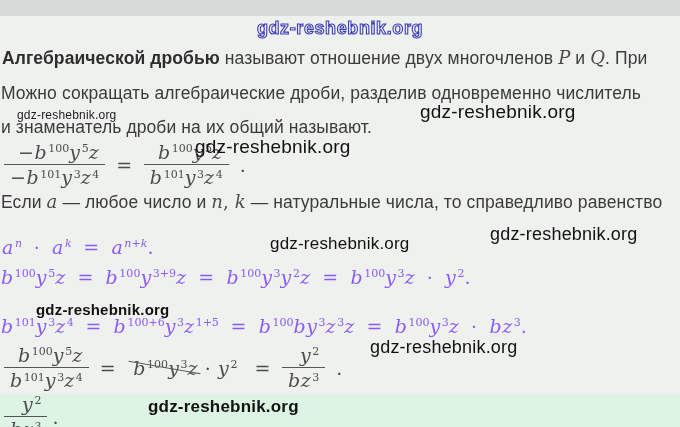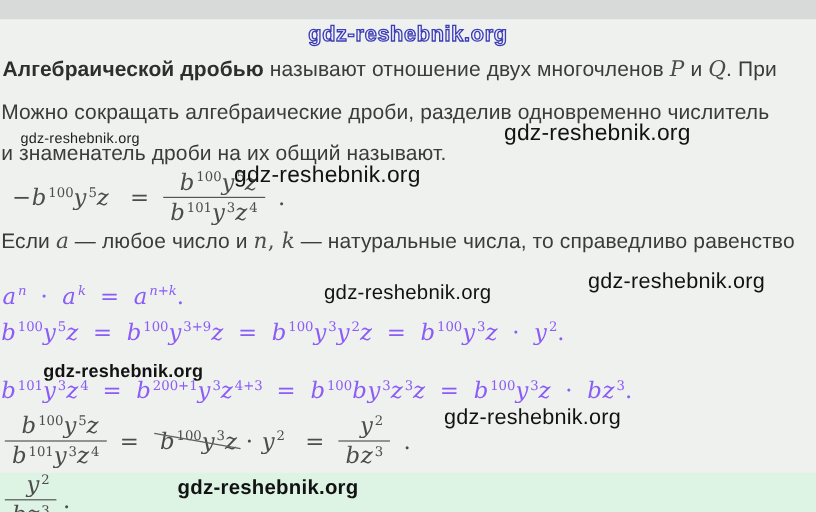--- a/index.html
+++ b/index.html
@@ -65,40 +65,41 @@
   <p class="text p1"><b>Алгебраической дробью</b><span> называют отношение двух многочленов </span><span class="mt"><i>P</i></span><span> и </span><span class="mt"><i>Q</i></span><span>. При</span></p>
 
   <p class="text p2a">Можно сокращать алгебраические дроби, разделив одновременно числитель</p>
   <span class="wm wm-small">gdz-reshebnik.org</span>
   <span class="wm wm-r1">gdz-reshebnik.org</span>
   <p class="text p2b">и знаменатель дроби на их общий называют.</p>
 
   <div class="disp d1">
     <span class="frac">
       <span class="num">−<i>b</i><sup>100</sup><i>y</i><sup>5</sup><i>z</i></span>
+      <span class="den">−<i>b</i><sup>101</sup><i>y</i><sup>3</sup><i>z</i><sup>4</sup></span>
     </span>
     <span>=</span>
     <span class="frac">
       <span class="num"><i>b</i><sup>100</sup><i>y</i><sup>5</sup><i>z</i></span>
       <span class="den"><i>b</i><sup>101</sup><i>y</i><sup>3</sup><i>z</i><sup>4</sup></span>
     </span>
     <span>.</span>
   </div>
   <span class="wm wm-frac">gdz-reshebnik.org</span>
 
   <p class="text p3"><span>Если </span><span class="mt"><i>a</i></span><span> — любое число и </span><span class="mt"><i>n</i>, <i>k</i></span><span> — натуральные числа, то справедливо равенство</span></p>
 
   <span class="wm wm-r2">gdz-reshebnik.org</span>
   <span class="wm wm-c">gdz-reshebnik.org</span>
 
   <p class="mline fa"><i>a</i><sup><i>n</i></sup> · <i>a</i><sup><i>k</i></sup> = <i>a</i><sup><i>n</i>+<i>k</i></sup>.</p>
 
   <p class="mline fla"><i>b</i><sup>100</sup><i>y</i><sup>5</sup><i>z</i> = <i>b</i><sup>100</sup><i>y</i><sup>3+9</sup><i>z</i> = <i>b</i><sup>100</sup><i>y</i><sup>3</sup><i>y</i><sup>2</sup><i>z</i> = <i>b</i><sup>100</sup><i>y</i><sup>3</sup><i>z</i> · <i>y</i><sup>2</sup>.</p>
   <span class="wm wm-l2">gdz-reshebnik.org</span>
-  <p class="mline flb"><i>b</i><sup>101</sup><i>y</i><sup>3</sup><i>z</i><sup>4</sup> = <i>b</i><sup>200+1</sup><i>y</i><sup>3</sup><i>z</i><sup>4+3</sup> = <i>b</i><sup>100</sup><i>b</i><i>y</i><sup>3</sup><i>z</i><sup>3</sup><i>z</i> = <i>b</i><sup>100</sup><i>y</i><sup>3</sup><i>z</i> · <i>b</i><i>z</i><sup>3</sup>.</p>
+  <p class="mline flb"><i>b</i><sup>101</sup><i>y</i><sup>3</sup><i>z</i><sup>4</sup> = <i>b</i><sup>100+6</sup><i>y</i><sup>3</sup><i>z</i><sup>1+5</sup> = <i>b</i><sup>100</sup><i>b</i><i>y</i><sup>3</sup><i>z</i><sup>3</sup><i>z</i> = <i>b</i><sup>100</sup><i>y</i><sup>3</sup><i>z</i> · <i>b</i><i>z</i><sup>3</sup>.</p>
 
   <span class="wm wm-m">gdz-reshebnik.org</span>
 
   <div class="disp d2">
     <span class="frac">
       <span class="num"><i>b</i><sup>100</sup><i>y</i><sup>5</sup><i>z</i></span>
       <span class="den"><i>b</i><sup>101</sup><i>y</i><sup>3</sup><i>z</i><sup>4</sup></span>
     </span>
     <span>=</span>
     <span class="frac">

